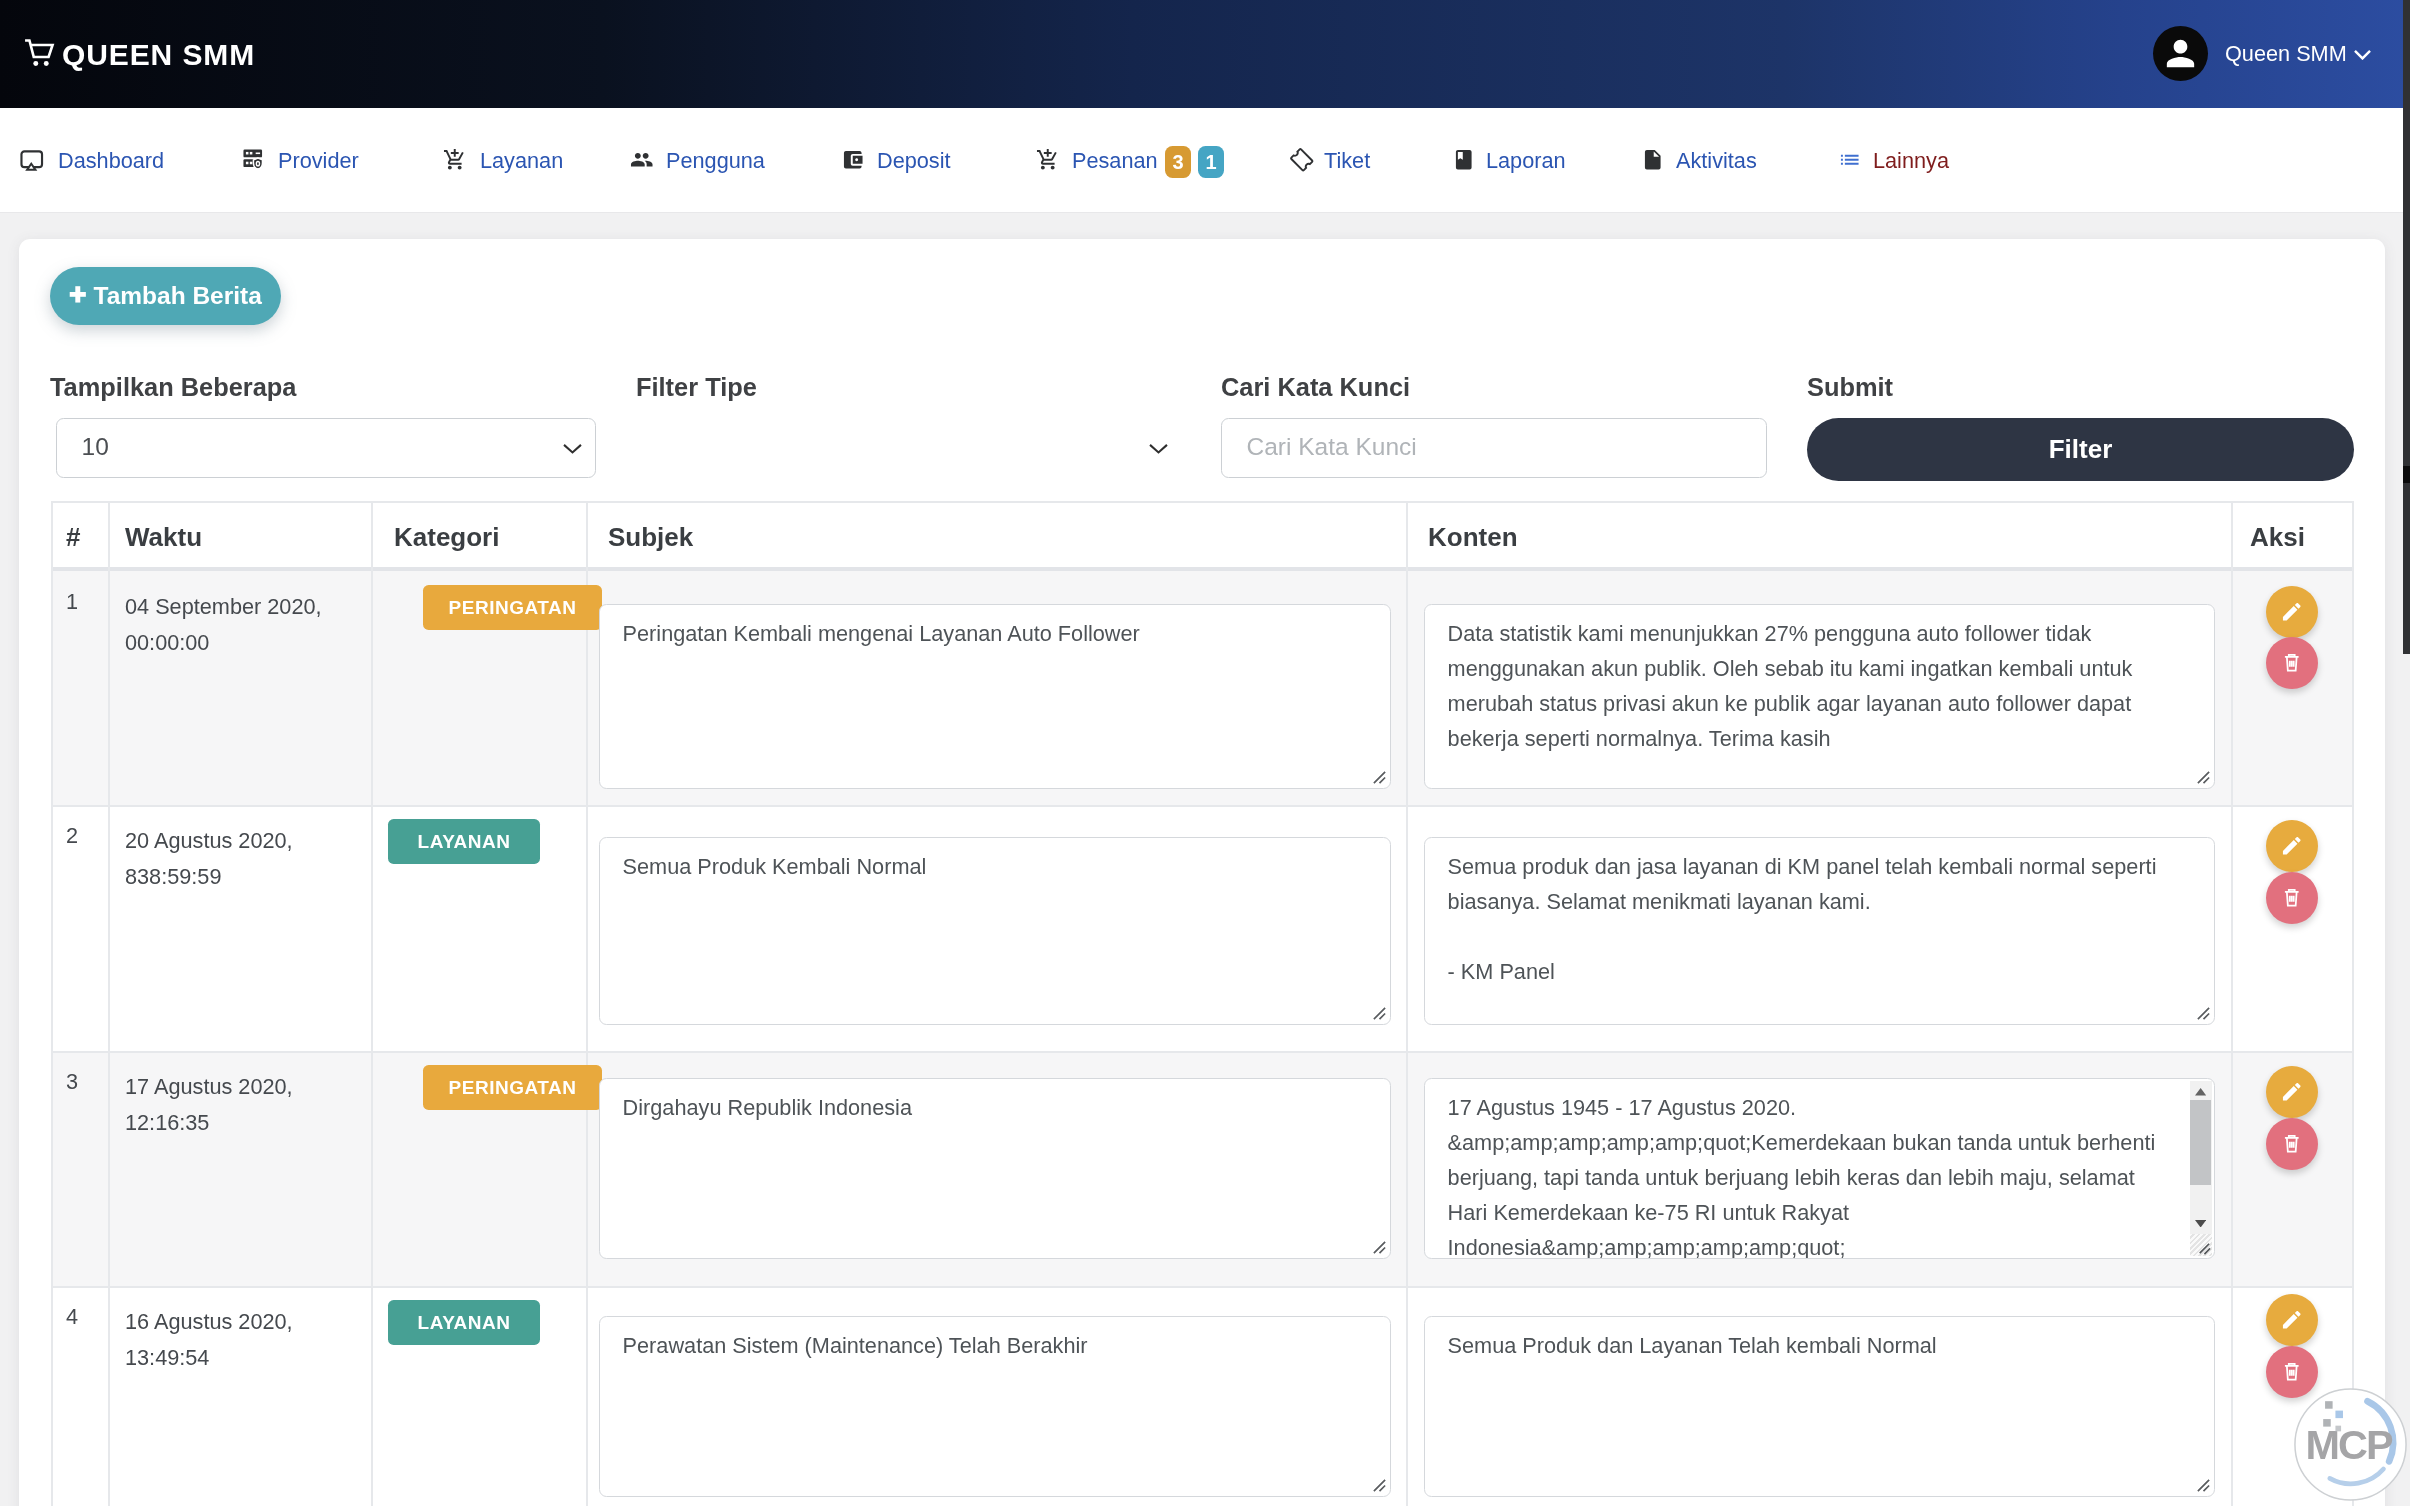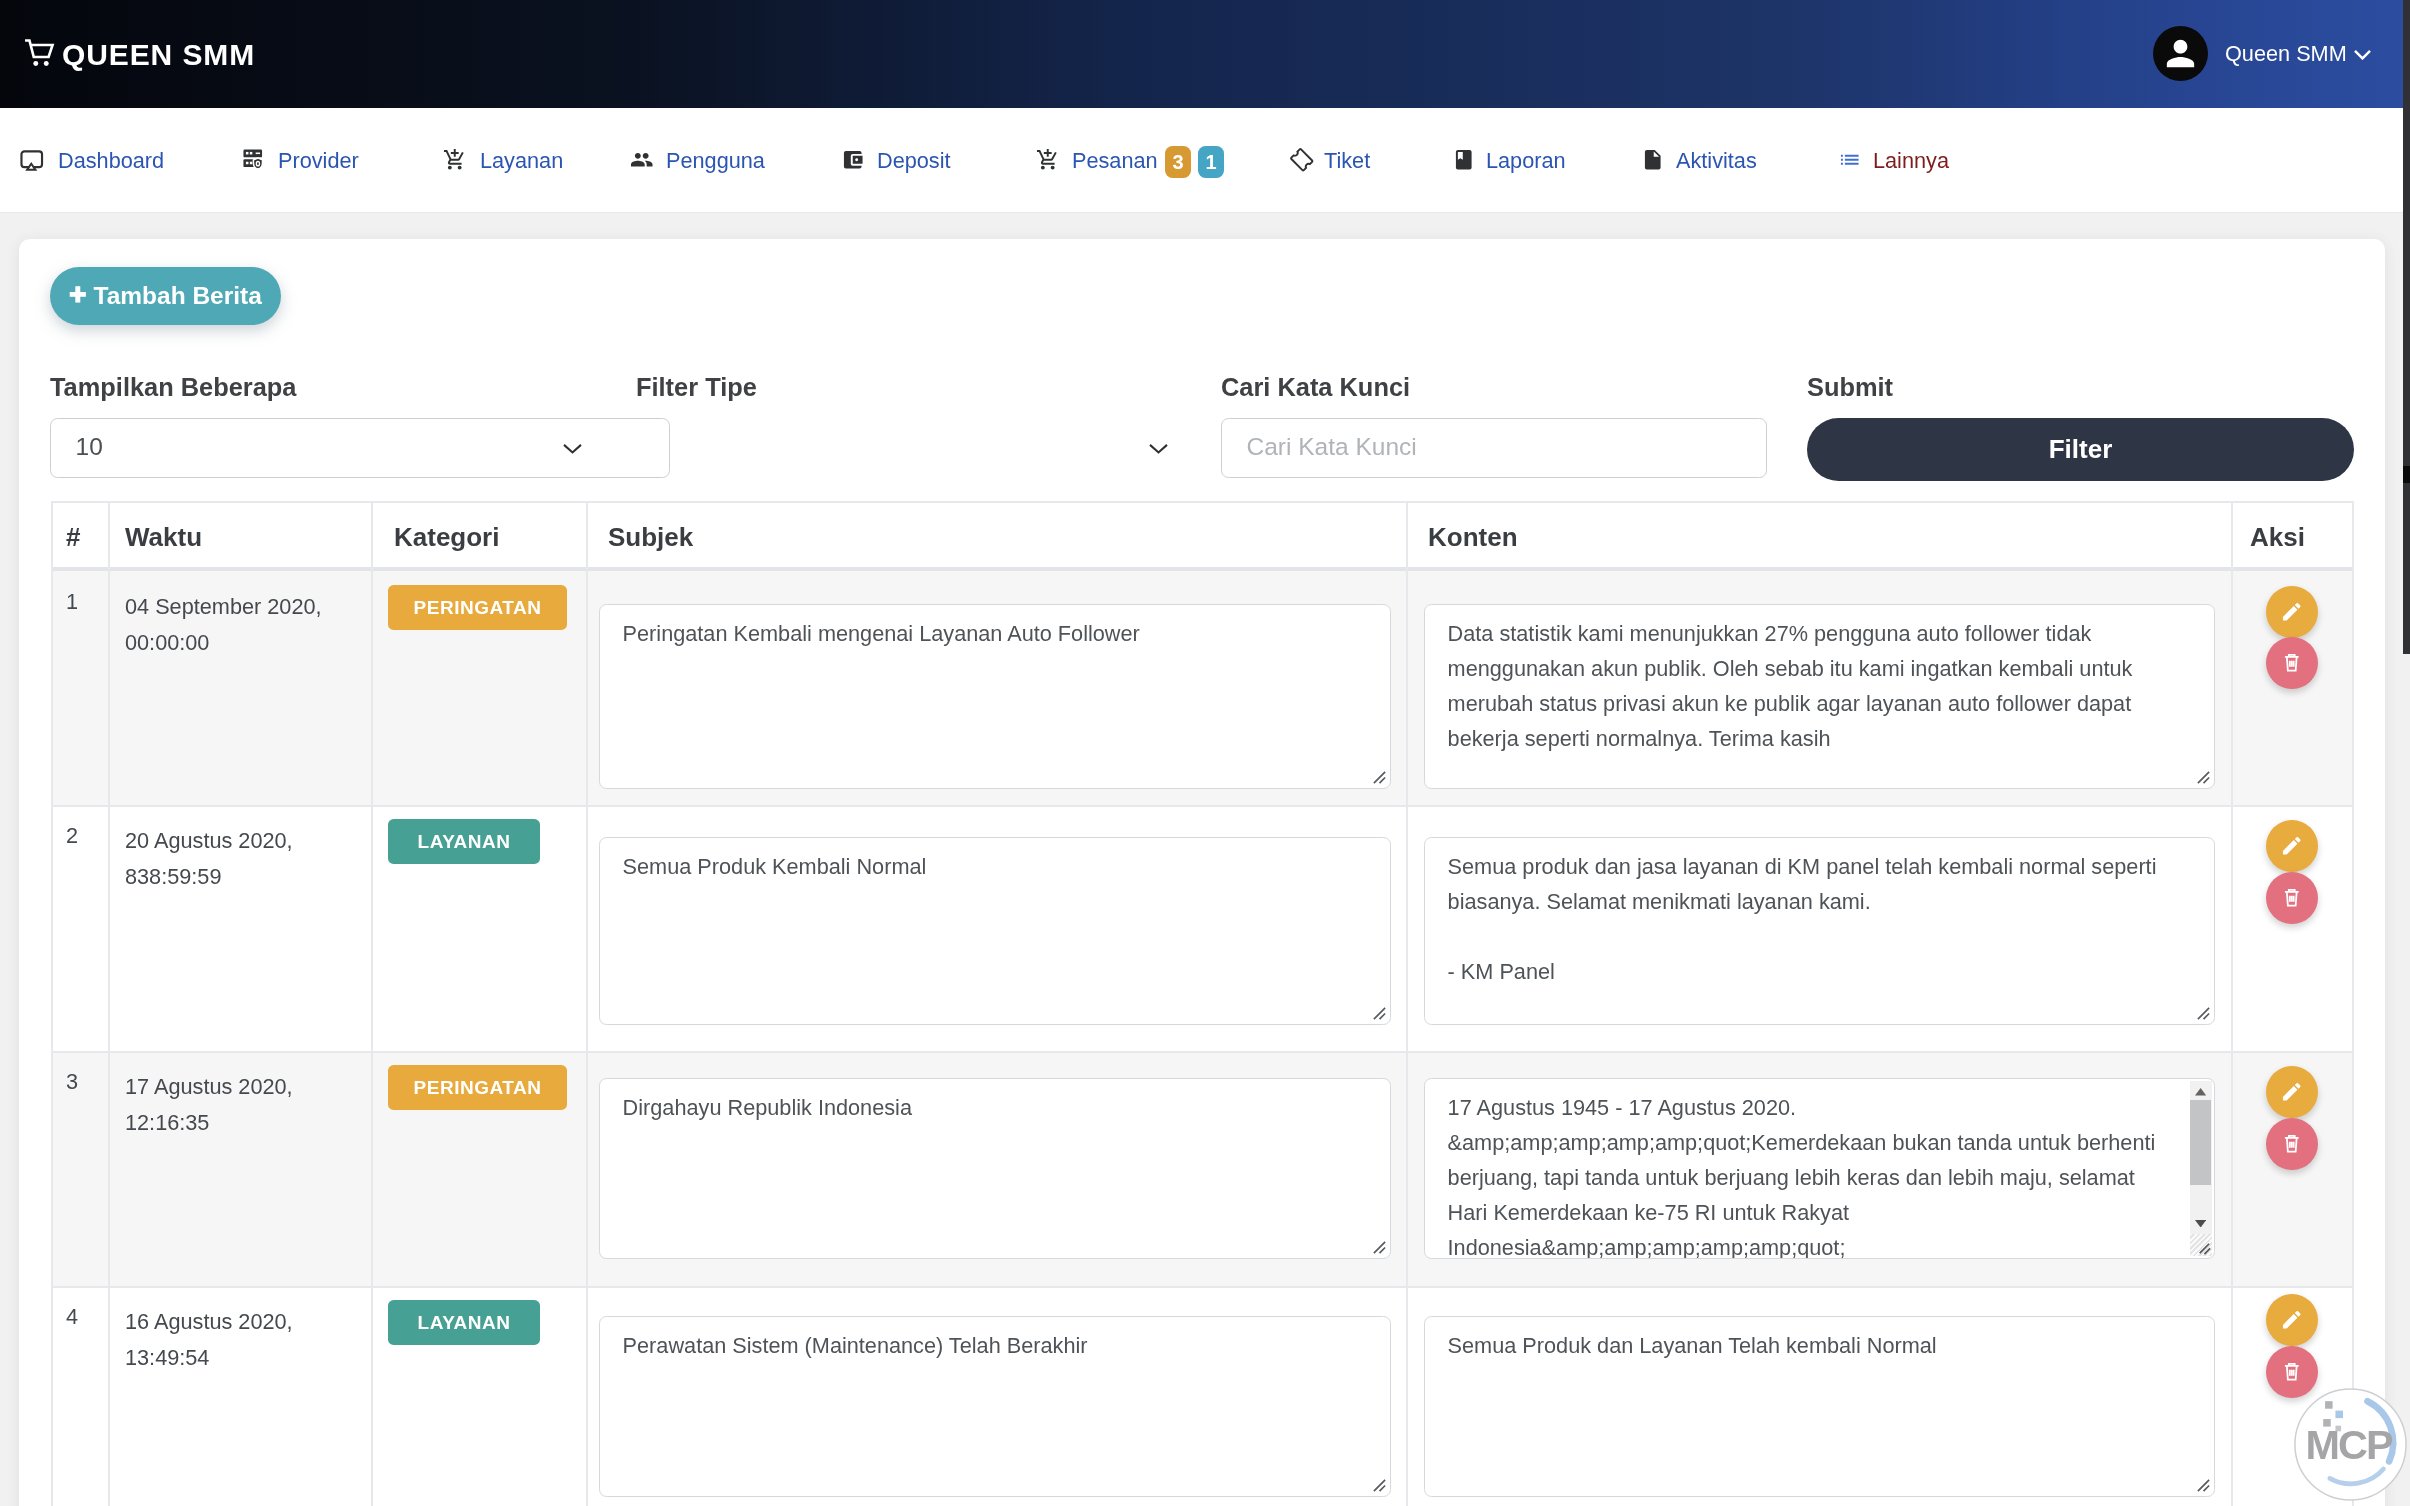--- a/index.html
+++ b/index.html
@@ -30,21 +30,21 @@
 #btn-filter { position:absolute; left:1807px; top:418px; width:547px; height:63px; border-radius:32px; background:#2e3544; color:#fff; font-size:26px; font-weight:600; text-align:center; line-height:63px; }
 
 
 .stripe { position:absolute; left:51px; width:2303px; background:#f6f6f7; }
 .tline-v { position:absolute; width:1.9px; background:#e6e8eb; }
 .tline-h { position:absolute; left:51px; width:2303px; height:1.9px; background:#e6e8eb; }
 .th { position:absolute; top:522px; font-size:26px; font-weight:bold; color:#3a3e42; }
 .num { position:absolute; left:66px; font-size:21.7px; color:#45494e; }
 .date { position:absolute; left:125px; font-size:21.7px; color:#45494e; line-height:36px; }
 .badge { position:absolute; left:388px; height:45px; border-radius:5.6px; color:#fff; font-size:19px; font-weight:bold; text-align:center; line-height:45px; letter-spacing:0.5px; }
-.bwarn { background:#e8a93d; width:179px; }
+.bwarn { background:#e8a93d; width:179px;margin-left:35px; }
 .bsvc { background:#47a094; width:152px; }
 .ta { position:absolute; background:#fff; border:1.9px solid #d5d8dc; border-radius:7.5px; font-size:21.7px; color:#4e5357; line-height:35px; padding:11.3px 22.6px; overflow:hidden; white-space:nowrap; }
 .grip { position:absolute; right:2.8px; bottom:2.8px; width:15px; height:15px; }
 .act { position:absolute; left:2266px; width:52px; height:52px; border-radius:50%; box-shadow:0 3.8px 7.5px rgba(0,0,0,.18); }
 .aedit { background:#e7ab3e; }
 .adel { background:#e2707e; }
 .act svg { position:absolute; left:14px; top:14px; }
 
 
 #wm { position:absolute; left:2294px; top:1388px; width:113px; height:113px; }
@@ -148,21 +148,21 @@
       </div>
 </div>
 
 <div id="card"></div>
 <div id="btn-add"><span style="font-size:21px;position:relative;top:-1.9px">✚</span> Tambah Berita</div>
 
 <div class="lbl" style="left:50px">Tampilkan Beberapa</div>
 <div class="lbl" style="left:636px">Filter Tipe</div>
 <div class="lbl" style="left:1221px">Cari Kata Kunci</div>
 <div class="lbl" style="left:1807px">Submit</div>
-<div class="ctrl" style="left:50px;width:620px">10</div>
+<div class="ctrl" style="left:56px;width:540px">10</div>
 <div class="ctrl" style="left:1221px;width:546px;color:#b0b4b8">Cari Kata Kunci</div>
 <svg class="chev" style="left:562px" viewBox="0 0 22 12" fill="none" stroke="#2f2f2f" stroke-width="2.2">
       <path d="M2 2l9 8 9-8"></path>
     </svg>
 <svg class="chev" style="left:1148px" viewBox="0 0 22 12" fill="none" stroke="#2f2f2f" stroke-width="2.2">
       <path d="M2 2l9 8 9-8"></path>
     </svg>
 <div id="btn-filter">Filter</div>
 
 <div id="tablezone">

